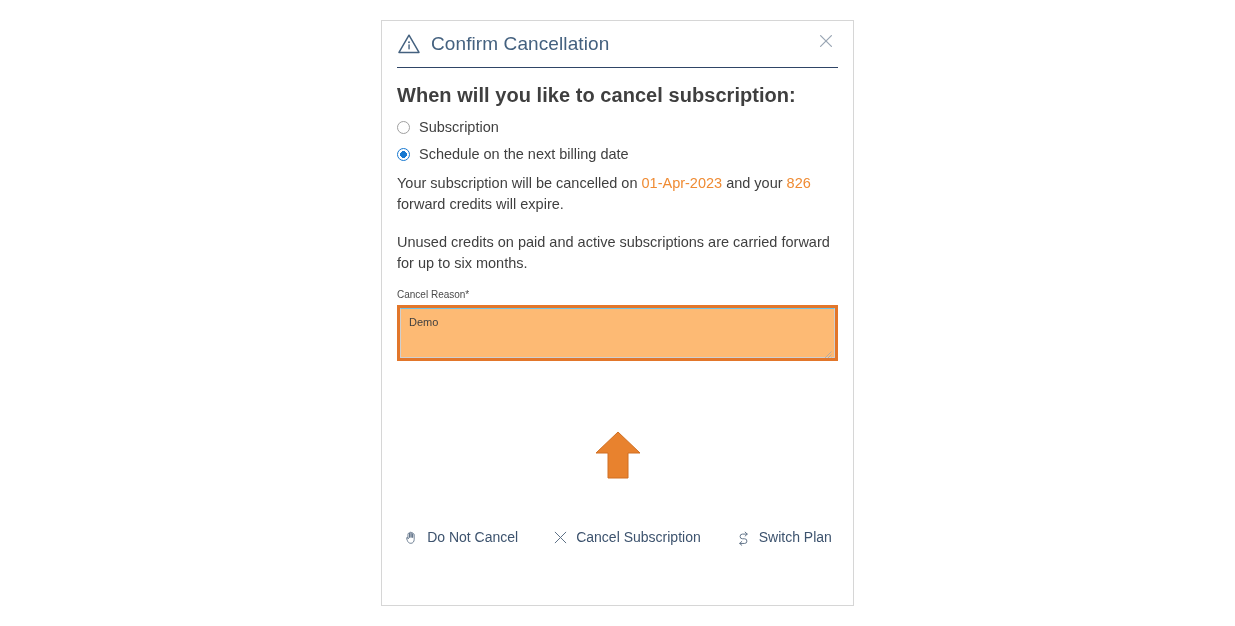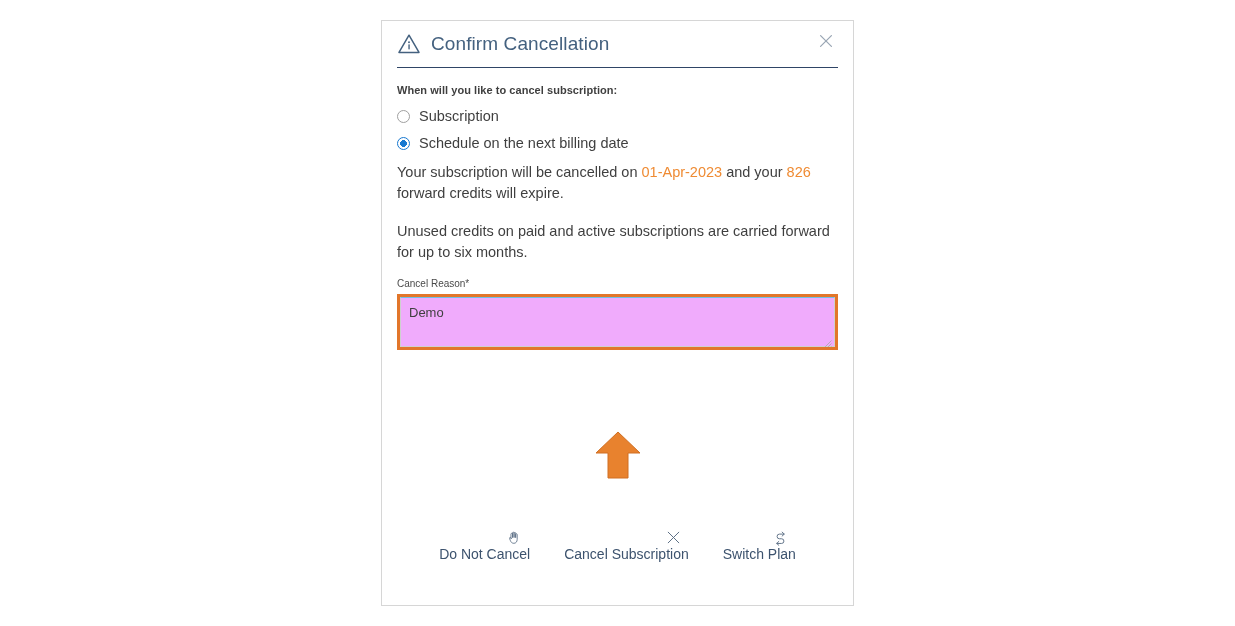--- a/index.html
+++ b/index.html
@@ -65,21 +65,21 @@
     align-items: center;
     justify-content: center;
   }
 
   
   .dialog-body {
     padding: 16px 15px 0 15px;
   }
 
   .question-label {
-    font-size: 11px;
+    font-size: 20px;
     color: #3f3f3f;
     font-weight: 600;
     margin-bottom: 12px;
     letter-spacing: 0.05px;
   }
 
   .radio-row {
     display: flex;
     align-items: center;
     margin-bottom: 11px;
@@ -138,23 +138,23 @@
   }
   .reason-textarea {
     position: absolute;
     left: 3px;
     top: 3px;
     width: 435px;
     height: 50px;
     box-sizing: border-box;
     border: 1px solid #cfcfcf;
     border-top: 1px solid #6ec1e8;
-    background: #f0abfc;
+    background: #fdba74;
     font-family: "Liberation Sans", sans-serif;
-    font-size: 13px;
+    font-size: 11px;
     color: #3f3f3f;
     padding: 7px 8px;
     resize: none;
     outline: none;
   }
   .ta-annotation {
     position: absolute;
     left: 0;
     top: 0;
     width: 441px;
@@ -186,25 +186,24 @@
     position: absolute;
     left: 0;
     top: 508px;
     width: 100%;
     display: flex;
     justify-content: center;
     align-items: center;
   }
   .action-btn {
     display: flex;
-    align-items: flex-end;
+    align-items: flex-start;
     cursor: pointer;
     margin: 0 17px;
     user-select: none;
-    flex-direction: column;
   }
   .action-btn .act-icon {
     width: 17px;
     height: 17px;
     margin-right: 7px;
     flex: 0 0 auto;
     display: block;
   }
   .action-btn .act-label {
     font-size: 14px;

